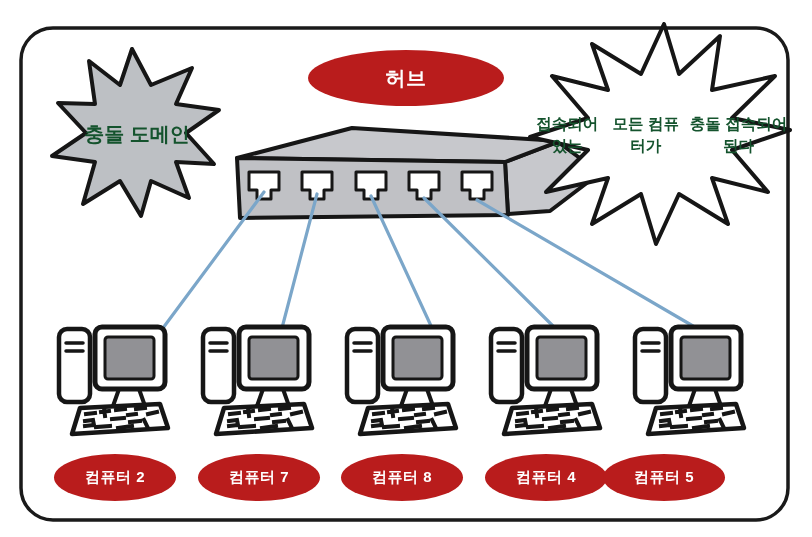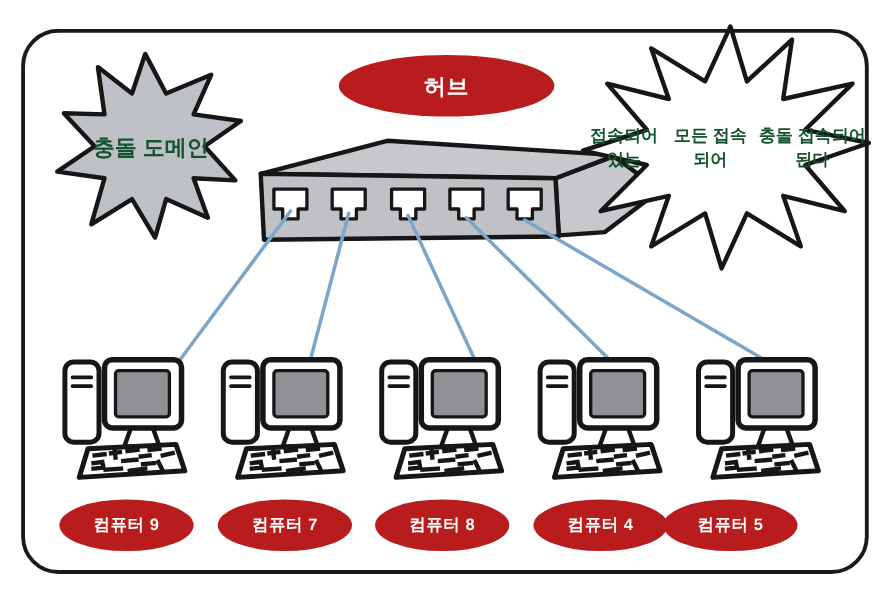--- a/index.html
+++ b/index.html
@@ -81,26 +81,26 @@
     </svg>
     <div class="star-text">충돌 도메인</div>
   </div>
 
   <div class="star star-right" style="left:528px;top:22px;width:264px;height:226px;">
     <svg width="264" height="226" viewBox="0 0 264 226">
       <polygon points="136,2 151,52 192,14 184,68 247,54 204,96 262,108 204,128 240,170 184,156 200,202 151,172 128,222 113,172 64,202 80,156 18,170 60,128 2,115 60,96 24,54 80,68 64,22 113,52" fill="#ffffff" stroke="#161616" stroke-width="4" stroke-linejoin="round"></polygon>
     </svg>
     <div class="star-text">
       <span>접속되어 있는</span>
-      <span>모든 접속되어</span>
+      <span>모든 컴퓨터가</span>
       <span>충돌 접속되어 된다</span>
     </div>
   </div>
 
   <div class="pill hub-pill">허브</div>
 
-  <div class="pill pc-pill" style="left:54px;">컴퓨터 9</div>
+  <div class="pill pc-pill" style="left:54px;">컴퓨터 2</div>
   <div class="pill pc-pill" style="left:198px;">컴퓨터 7</div>
   <div class="pill pc-pill" style="left:341px;">컴퓨터 8</div>
   <div class="pill pc-pill" style="left:485px;">컴퓨터 4</div>
   <div class="pill pc-pill" style="left:603px;">컴퓨터 5</div>
 
 </div>
 
 </body></html>

